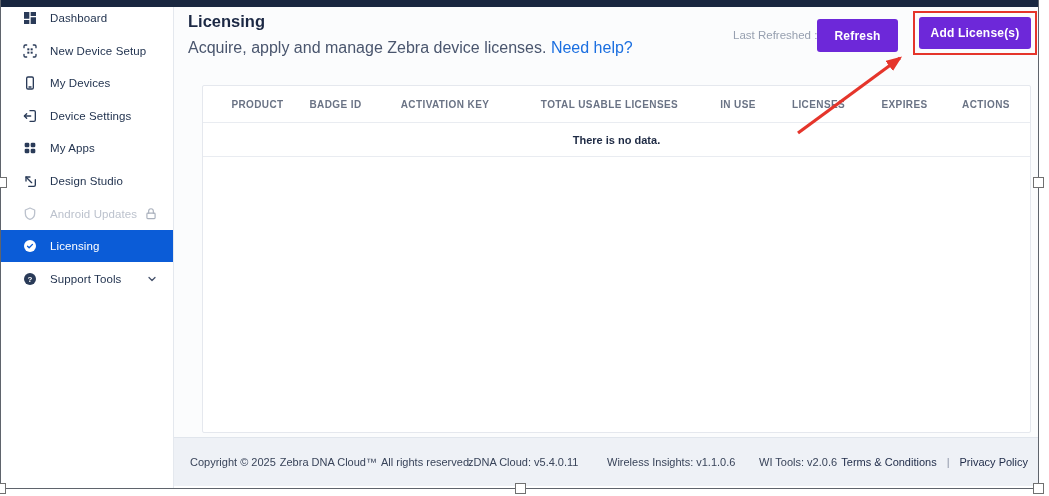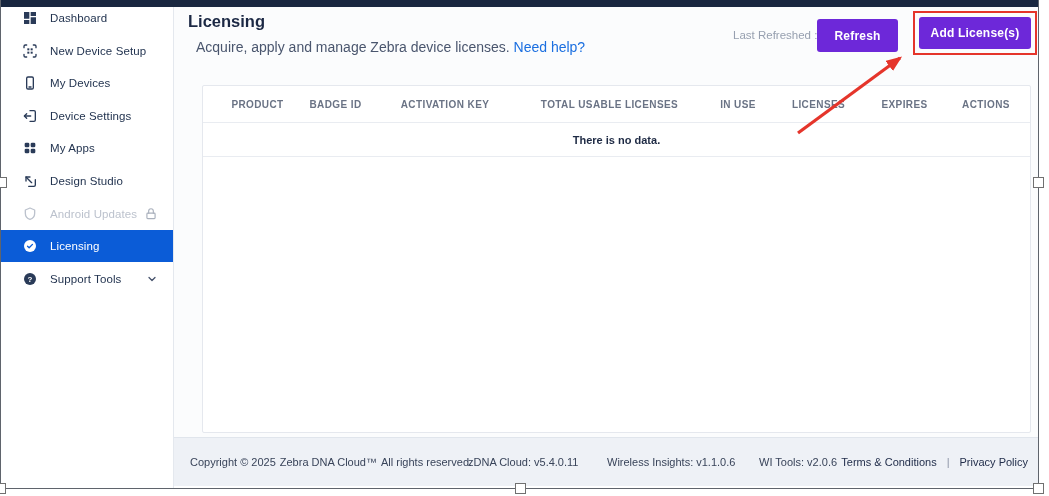--- a/index.html
+++ b/index.html
@@ -23,21 +23,21 @@
   .si .ic { width:16px; height:16px; margin-left:21px; flex:0 0 16px; display:flex; align-items:center; justify-content:center; }
   .si .lbl { margin-left:12px; font-size:11.5px; color:#233450; letter-spacing:.1px; }
   .si .trail { margin-left:auto; margin-right:15px; display:flex; align-items:center; }
   .si.disabled, .si.disabled .lbl { color:#bcc2cd; }
   .si.selected { background:#0b5cd7; color:#fff; }
   .si.selected .lbl { color:#fff; }
   svg { display:block; }
   
   .main { position:absolute; left:174px; top:7px; width:864px; height:430px; background:#fbfcfd; z-index:1; }
   .page-title { position:absolute; left:188px; top:12px; font-size:16.5px; font-weight:700; color:#1b2844; z-index:2; }
-  .page-sub { position:absolute; left:196px; top:39px; font-size:14px; color:#4a566e; z-index:2; }
+  .page-sub { position:absolute; left:188px; top:39px; font-size:16px; color:#4a566e; z-index:2; }
   .page-sub a { color:#1b6fe0; text-decoration:none; cursor:pointer; }
   .last-refreshed { position:absolute; left:733px; top:29px; font-size:11.5px; color:#97a0b0; z-index:2; }
   .btn {
     position:absolute; display:flex; align-items:center; justify-content:center;
     background:#6d28d9; color:#fff; font-size:12px; font-weight:700;
     border:none; border-radius:3px; cursor:pointer; z-index:2;
     font-family:"Liberation Sans", sans-serif; letter-spacing:.2px;
   }
   .btn-refresh { left:817px; top:19px; width:81px; height:33px; }
   .btn-add { left:919px; top:17px; width:112px; height:32px; }

